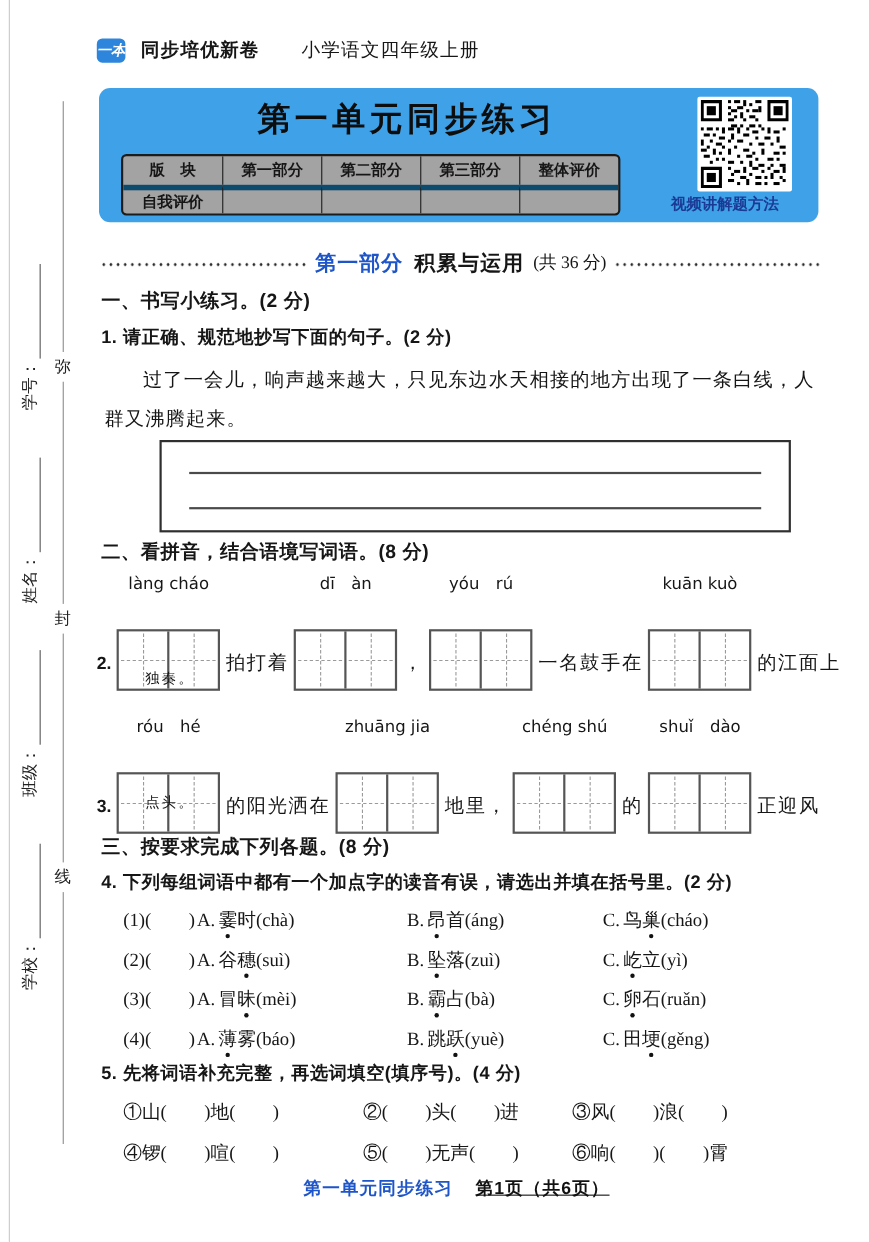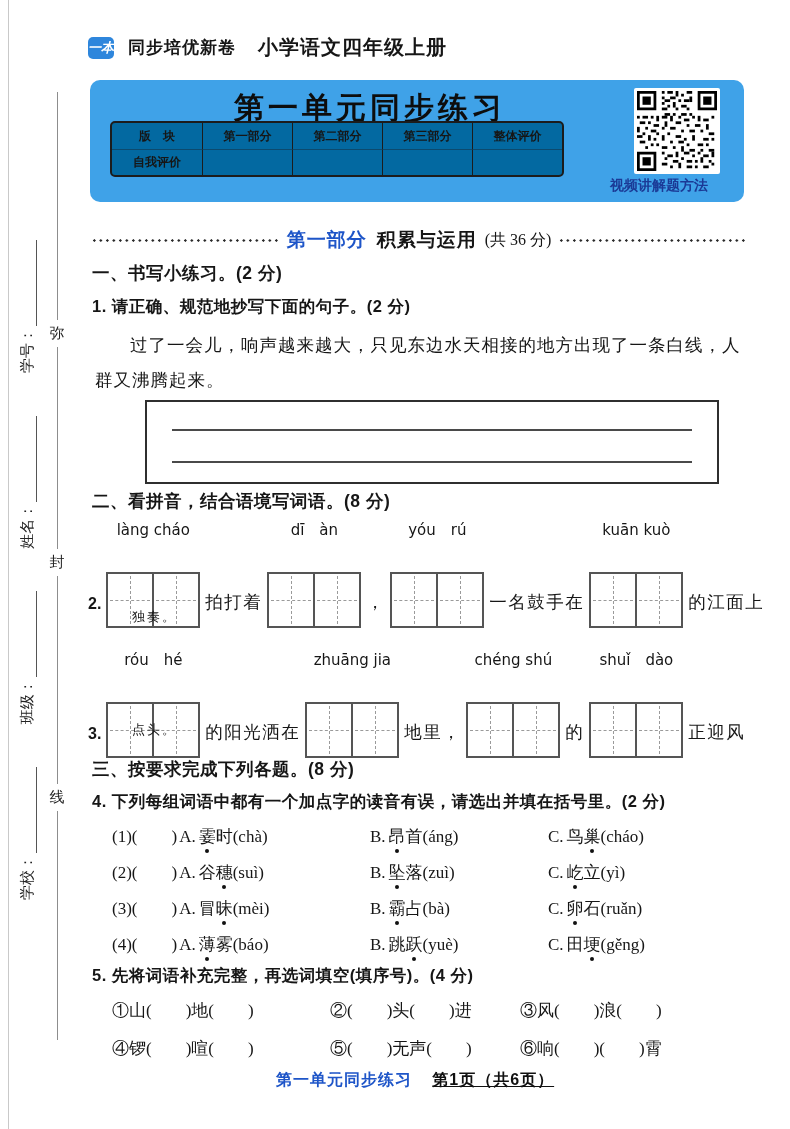--- a/index.html
+++ b/index.html
@@ -13,32 +13,32 @@
   .id-strip{position:absolute;left:-303px;top:554px;width:660px;height:32px;
             transform:rotate(-90deg);display:flex;align-items:center;
             justify-content:space-between;font-size:15px;color:#222;}
   .id-group{display:flex;align-items:flex-end;white-space:nowrap;}
   .id-blank{display:inline-block;width:86px;height:1.05em;border-bottom:1px solid #555;margin-left:2px;}
   
   .top-header{position:absolute;left:88px;top:34px;display:flex;align-items:center;}
   .logo{background:#2e86dc;color:#fff;font-size:13px;font-style:italic;font-weight:bold;
         padding:2px 0;border-radius:5px;}
   .series{font-weight:bold;font-size:17px;margin-left:14px;letter-spacing:1px;}
-  .book{font-weight:bold;font-size:20px;margin-left:22px;letter-spacing:1px;}
+  .book{font-weight:normal;font-size:17px;margin-left:38px;letter-spacing:1px;}
   
   .banner{position:absolute;left:90px;top:80px;width:654px;height:122px;background:#3fa2e8;border-radius:10px;}
   .banner-title{position:absolute;left:40px;top:8px;width:480px;text-align:center;
                 font-size:30px;font-weight:800;letter-spacing:4px;color:#0d0d0d;}
-  .score-table{position:absolute;left:20px;top:41px;display:grid;grid-template-columns:repeat(5,90px);
-               grid-auto-rows:26px;background:#0369a1;border:2px solid #1c1c1c;border-radius:5px;
-               overflow:hidden;font-size:12px;}
+  .score-table{position:absolute;left:20px;top:60px;display:grid;grid-template-columns:repeat(5,90px);
+               grid-auto-rows:26px;background:#a3a3a3;border:2px solid #1c1c1c;border-radius:5px;
+               overflow:hidden;font-size:14px;}
   .score-cell{display:flex;align-items:center;justify-content:center;border-left:1px solid #1c1c1c;
               font-weight:bold;color:#161616;}
   .score-cell.c0{border-left:none;}
-  .score-cell.r2{border-top:1px solid #0c4a6e;}
+  .score-cell.r2{border-top:5px solid #0c4a6e;}
   .qr-box{position:absolute;right:24px;top:8px;width:86px;height:86px;background:#fff;
           padding:3px;box-sizing:border-box;border-radius:2px;}
   .qr-box svg{width:100%;height:100%;display:block;}
   .qr-caption{position:absolute;right:0px;top:97px;width:134px;text-align:left;
               font-size:14px;font-weight:bold;color:#1b3a96;}
   
   .part-divider{position:absolute;left:92px;top:228px;width:654px;display:flex;
                 align-items:center;gap:8px;font-size:19px;line-height:24px;}
   .dotline{flex:1;height:3px;background-image:radial-gradient(circle,#2a2a2a 1.1px,transparent 1.4px);
            background-size:6.5px 3px;background-repeat:repeat-x;background-position:center;}

